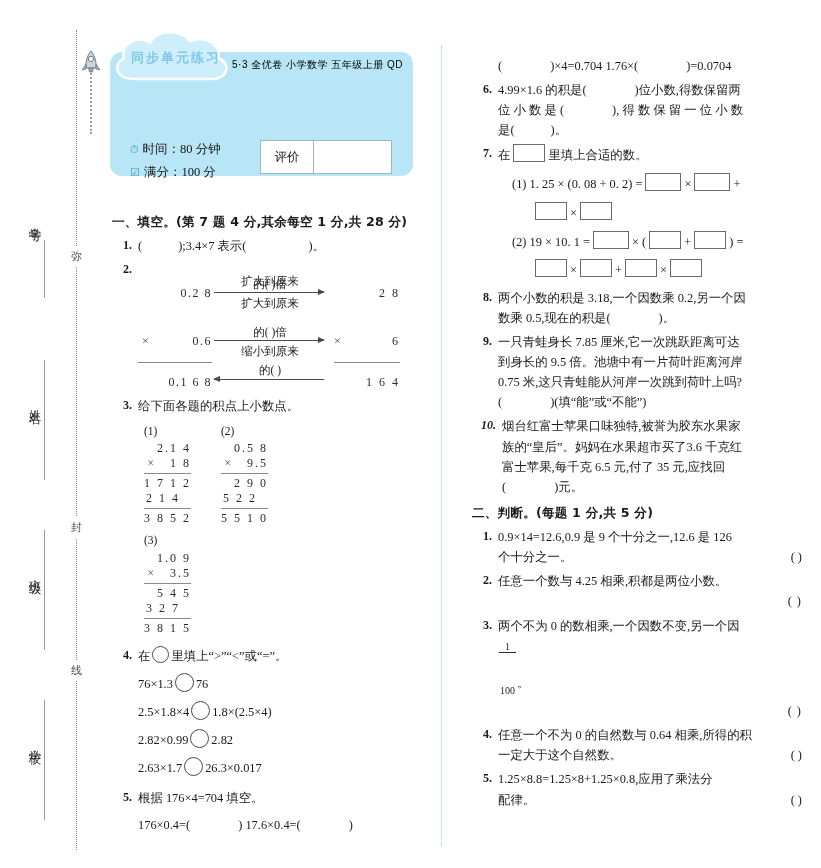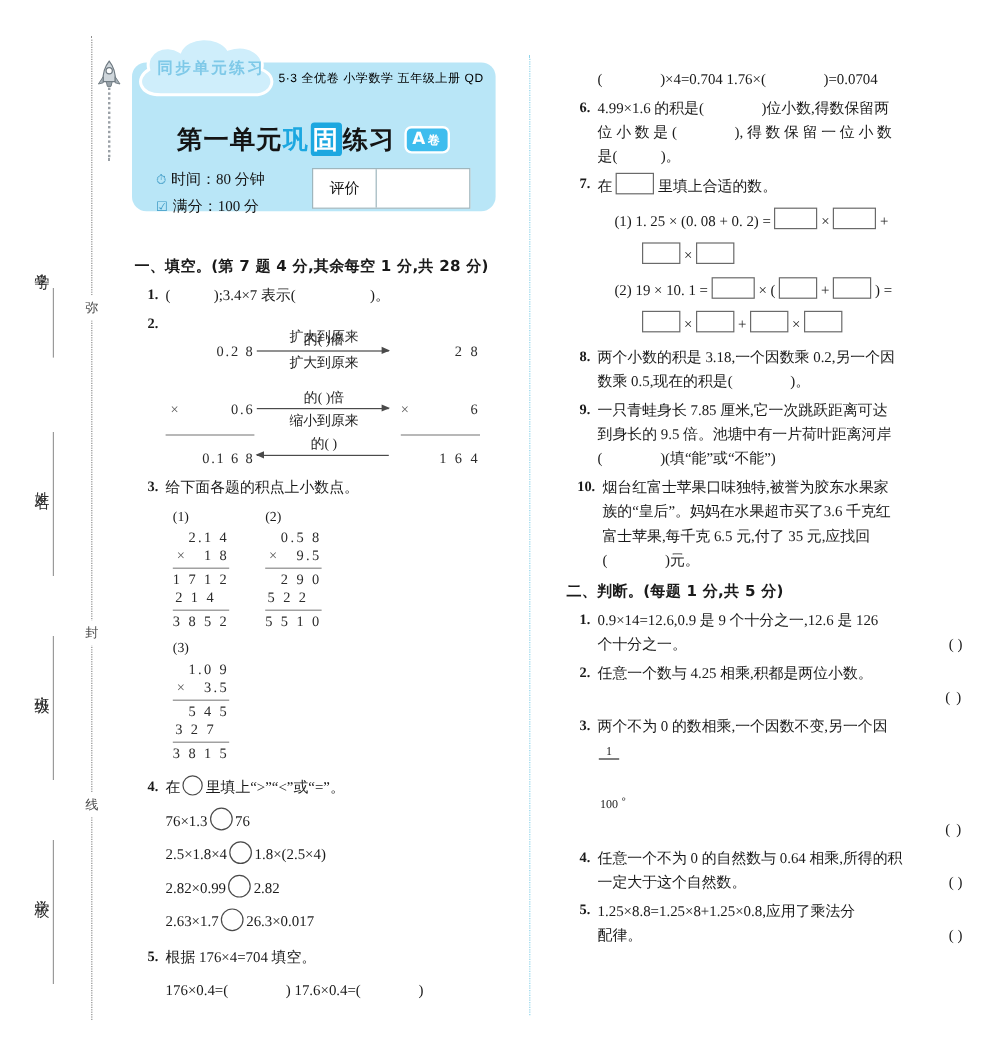--- a/index.html
+++ b/index.html
@@ -132,21 +132,21 @@
   .sec-head{
     font-family:"DejaVu Sans","Liberation Sans",sans-serif;
     font-weight:bold;font-size:12.6px;margin:0 0 3px 0;letter-spacing:.2px;
   }
   .q{display:flex;margin:4px 0 0 0;}
   .q-no{
     width:20px;flex:0 0 20px;text-align:right;margin-right:6px;
     font-weight:bold;font-size:12px;
     font-family:"Liberation Serif","DejaVu Serif",serif;
   }
-  .q-no.wide{width:24px;flex:0 0 24px;}
+  .q-no.wide{width:24px;flex:0 0 24px;font-style:italic;}
   .q-body{flex:1;}
   .ln{white-space:nowrap;}
   .gap-s{display:inline-block;width:36px;}
   .gap-m{display:inline-block;width:48px;}
   .gap-l{display:inline-block;width:62px;}
 
   
   .circ{
     display:inline-block;width:17px;height:17px;border:1px solid #4a4a4a;
     border-radius:50%;vertical-align:-4px;margin:0 2px;
@@ -234,30 +234,20 @@
       <path d="M11 1 C15 6 16.5 12 16 18 L6 18 C5.5 12 7 6 11 1 Z" fill="#cfd6db" stroke="#6f7a82" stroke-width="1"></path>
       <circle cx="11" cy="9" r="2.6" fill="#ffffff" stroke="#6f7a82" stroke-width="1"></circle>
       <path d="M6 14 L2 20 L6 19 Z" fill="#aab3ba" stroke="#6f7a82" stroke-width="0.8"></path>
       <path d="M16 14 L20 20 L16 19 Z" fill="#aab3ba" stroke="#6f7a82" stroke-width="0.8"></path>
       <path d="M8.5 18 L13.5 18 L12.5 22 L9.5 22 Z" fill="#9aa3aa" stroke="#6f7a82" stroke-width="0.8"></path>
     </svg>
   </div>
 
   <div class="banner">
 
-    <div class="title-row">
-      <span class="t-black">第一单元</span>
-        <span class="t-blue">巩</span>
-        <span class="t-boxed">固</span>
-        <span class="t-black">练习</span>
-      <span class="vol-badge">
-        <span>A</span>
-          <span class="sm">卷</span>
-      </span>
-    </div>
 
     <div class="info">
       <div>
         <span class="ico">⏱</span><span>时间：80 分钟</span>
       </div>
       <div>
         <span class="ico">☑</span><span>满分：100 分</span>
       </div>
     </div>
 
@@ -441,20 +431,21 @@
         <div class="ln">两个小数的积是 3.18,一个因数乘 0.2,另一个因</div>
         <div class="ln"><span>数乘 0.5,现在的积是(</span><span class="gap-m"></span><span>)。</span></div>
       </div>
     </div>
 
     <div class="q">
       <div class="q-no">9.</div>
       <div class="q-body">
         <div class="ln">一只青蛙身长 7.85 厘米,它一次跳跃距离可达</div>
         <div class="ln">到身长的 9.5 倍。池塘中有一片荷叶距离河岸</div>
+        <div class="ln">0.75 米,这只青蛙能从河岸一次跳到荷叶上吗?</div>
         <div class="ln"><span>(</span><span class="gap-m"></span><span>)(填“能”或“不能”)</span></div>
       </div>
     </div>
 
     <div class="q">
       <div class="q-no wide">10.</div>
       <div class="q-body">
         <div class="ln">烟台红富士苹果口味独特,被誉为胶东水果家</div>
         <div class="ln">族的“皇后”。妈妈在水果超市买了3.6 千克红</div>
         <div class="ln">富士苹果,每千克 6.5 元,付了 35 元,应找回</div>

